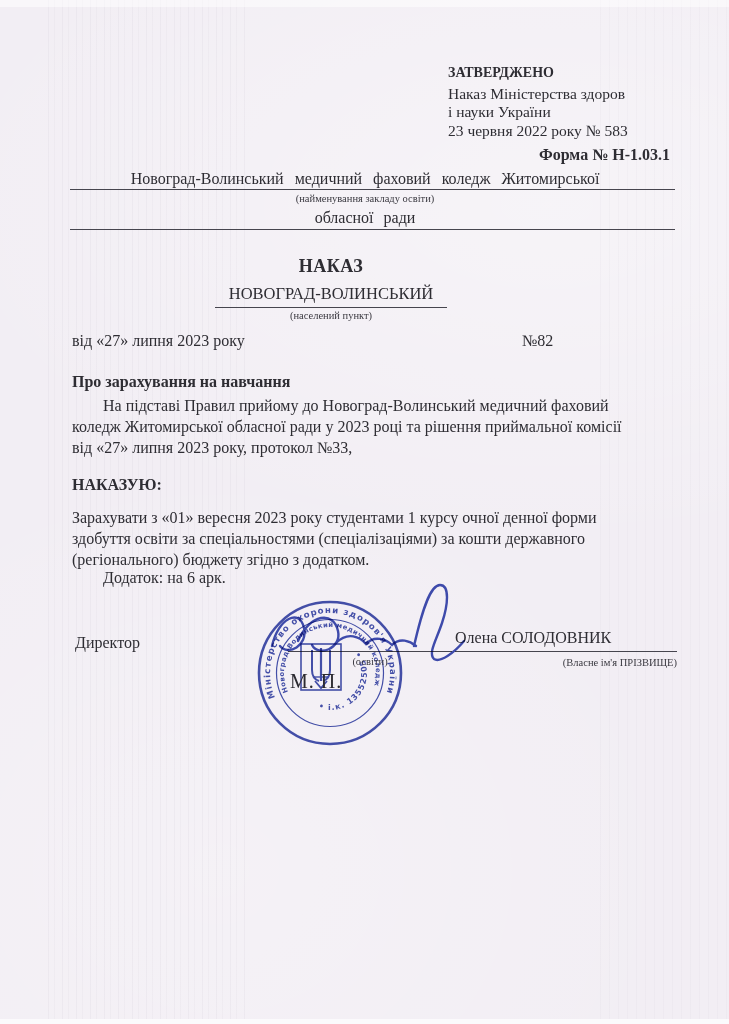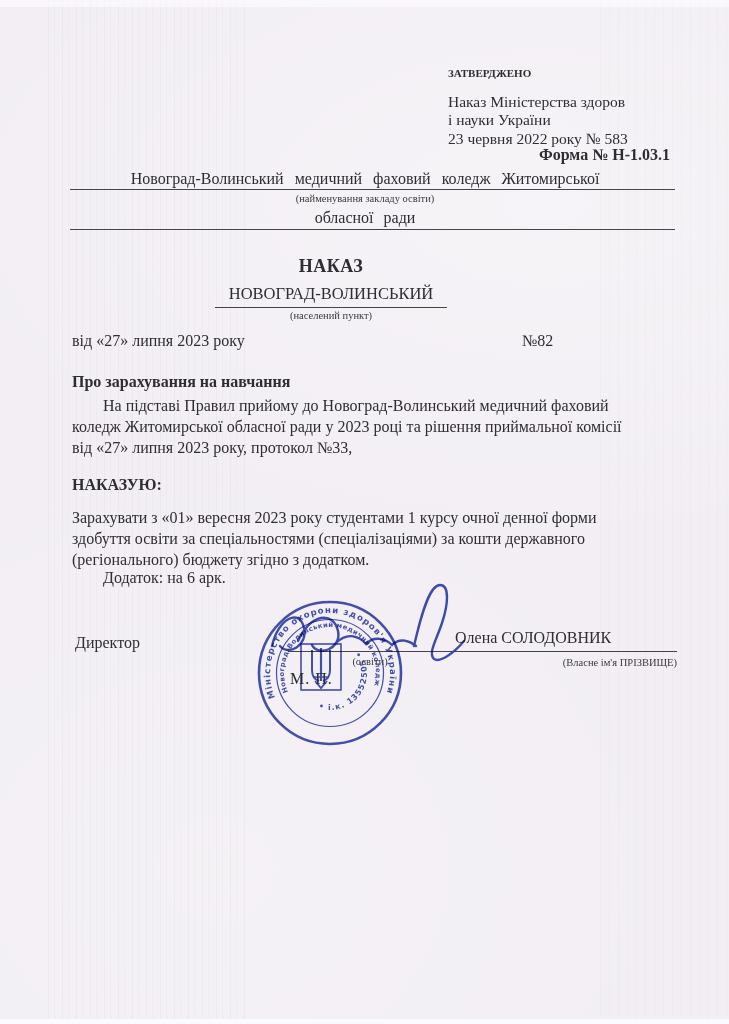--- a/index.html
+++ b/index.html
@@ -24,21 +24,21 @@
   }
   .streaks2{
     left:600px;top:0;width:129px;height:100%;
     background:repeating-linear-gradient(90deg,
       rgba(120,110,135,.035) 0 1px, transparent 1px 9px);
   }
   .edge-top{left:0;top:0;width:100%;height:7px;background:rgba(255,255,255,.5);}
   .edge-bottom{left:0;bottom:0;width:100%;height:5px;background:#fbfafc;}
 
   .approved{left:448px;top:64px;width:240px;line-height:18.5px;font-size:15.5px;}
-  .approved .t{font-weight:700;font-size:11px;margin-bottom:10px;}
+  .approved .t{font-weight:700;font-size:14px;margin-bottom:2px;}
   .form-no{top:146px;right:59px;font-weight:700;font-size:16px;}
 
   .center-wide{left:20px;width:690px;text-align:center;}
   .inst-name{top:170px;font-size:16px;word-spacing:7px;}
   .rule{height:0;border-top:1.5px solid #46454e;}
   .rule-inst1{left:70px;top:189px;width:605px;}
   .rule-inst2{left:70px;top:229px;width:605px;}
   .small-cap{font-size:10.5px;color:#3a3940;}
   .inst-cap{top:193px;}
   .inst-name2{top:209px;font-size:16px;word-spacing:6px;}
@@ -63,21 +63,21 @@
 
   .director{left:75px;top:634px;font-size:16px;}
   .sig-rule1{left:288px;top:651px;width:164px;z-index:1;}
   .sig-cap1{left:288px;top:656px;width:164px;text-align:center;z-index:5;}
   .sig-name{left:455px;top:629px;width:222px;text-align:left;font-size:16px;}
   .sig-rule2{left:455px;top:651px;width:222px;}
   .sig-cap2{left:455px;top:657px;width:222px;text-align:right;}
 
   .stamp-svg{left:254px;top:597px;mix-blend-mode:multiply;opacity:.88;z-index:2;}
   .stamp-text{font-family:"DejaVu Sans", sans-serif;font-weight:700;fill:#2c3ba3;}
-  .mp{left:290px;top:670px;font-size:16px;color:#2b2a30;z-index:3;letter-spacing:1px;}
+  .mp{left:290px;top:670px;font-size:20px;color:#2b2a30;z-index:3;letter-spacing:1px;}
   .sign-svg{left:258px;top:573px;mix-blend-mode:multiply;opacity:.92;z-index:4;}
 </style>
 </head>
 <body>
 
 <div class="page">
 
   <div class="abs streaks"></div>
   <div class="abs streaks2"></div>
   <div class="abs edge-top"></div>

